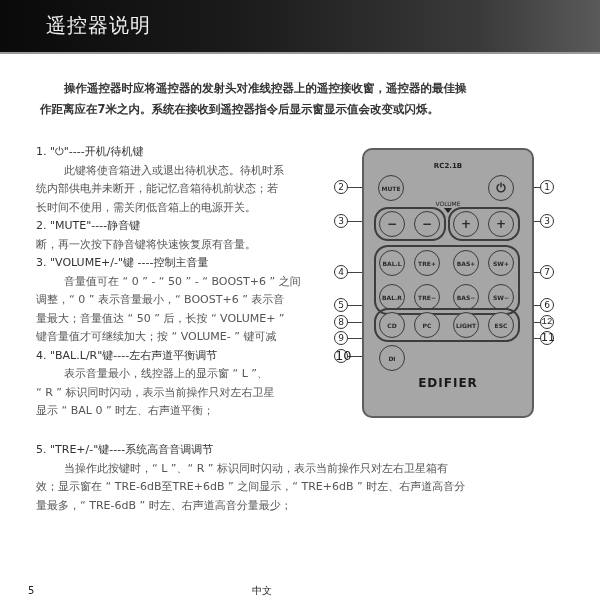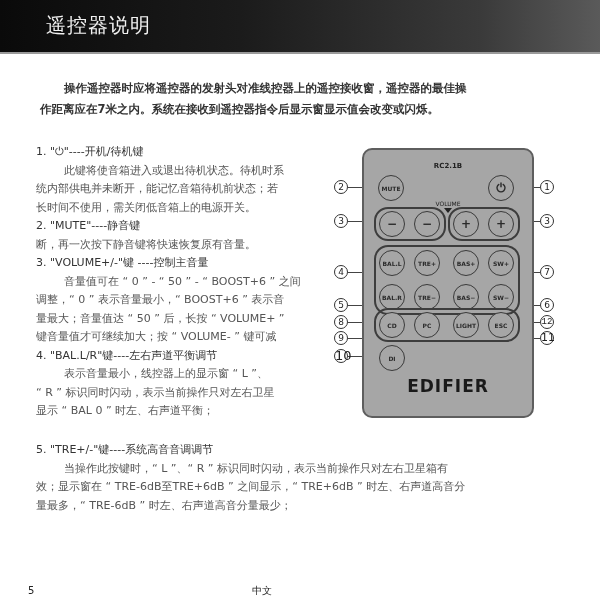--- a/index.html
+++ b/index.html
@@ -17,21 +17,21 @@
   .footer-page{position:absolute;left:28px;top:585px;font-size:10px;color:#222;}
   .footer-lang{position:absolute;left:252px;top:584px;font-size:10px;color:#222;font-family:Liberation Mono, monospace;}
   
   .remote{position:absolute;left:362px;top:148px;width:168px;height:266px;background:#a6a6a6;border:2px solid #5e5e5e;border-radius:10px;}
   .model{position:absolute;left:0;width:100%;top:12px;text-align:center;font-size:7px;font-weight:bold;color:#222;}
   .btn{position:absolute;width:26px;height:26px;border-radius:50%;border:1.5px solid #3a3a3a;background:#a6a6a6;box-sizing:border-box;display:flex;align-items:center;justify-content:center;font-size:6px;font-weight:bold;color:#2a2a2a;}
   .btn.big{font-size:12px;}
   .grp{position:absolute;border:2px solid #3d3d3d;border-radius:14px;box-sizing:border-box;}
   .vol-label{position:absolute;left:0;width:100%;top:50px;text-align:center;font-size:6px;color:#222;}
   .vol-arrow{position:absolute;left:80px;top:58px;width:0;height:0;border-left:4px solid transparent;border-right:4px solid transparent;border-top:5px solid #222;}
-  .brand{position:absolute;left:0;width:100%;top:226px;text-align:center;font-size:17px;font-weight:bold;color:#1a1a1a;letter-spacing:1px;}
+  .brand{position:absolute;left:0;width:100%;top:226px;text-align:center;font-size:12px;font-weight:bold;color:#1a1a1a;letter-spacing:1px;}
   .callout{position:absolute;width:14px;height:14px;border:1px solid #333;border-radius:50%;box-sizing:border-box;font-size:9px;line-height:12px;text-align:center;color:#222;background:#fff;}
   .line{position:absolute;height:1px;background:#444;}
 </style>
 </head>
 <body>
 
 <div class="header">
   <div class="title">遥控器说明</div>
 </div>
 

